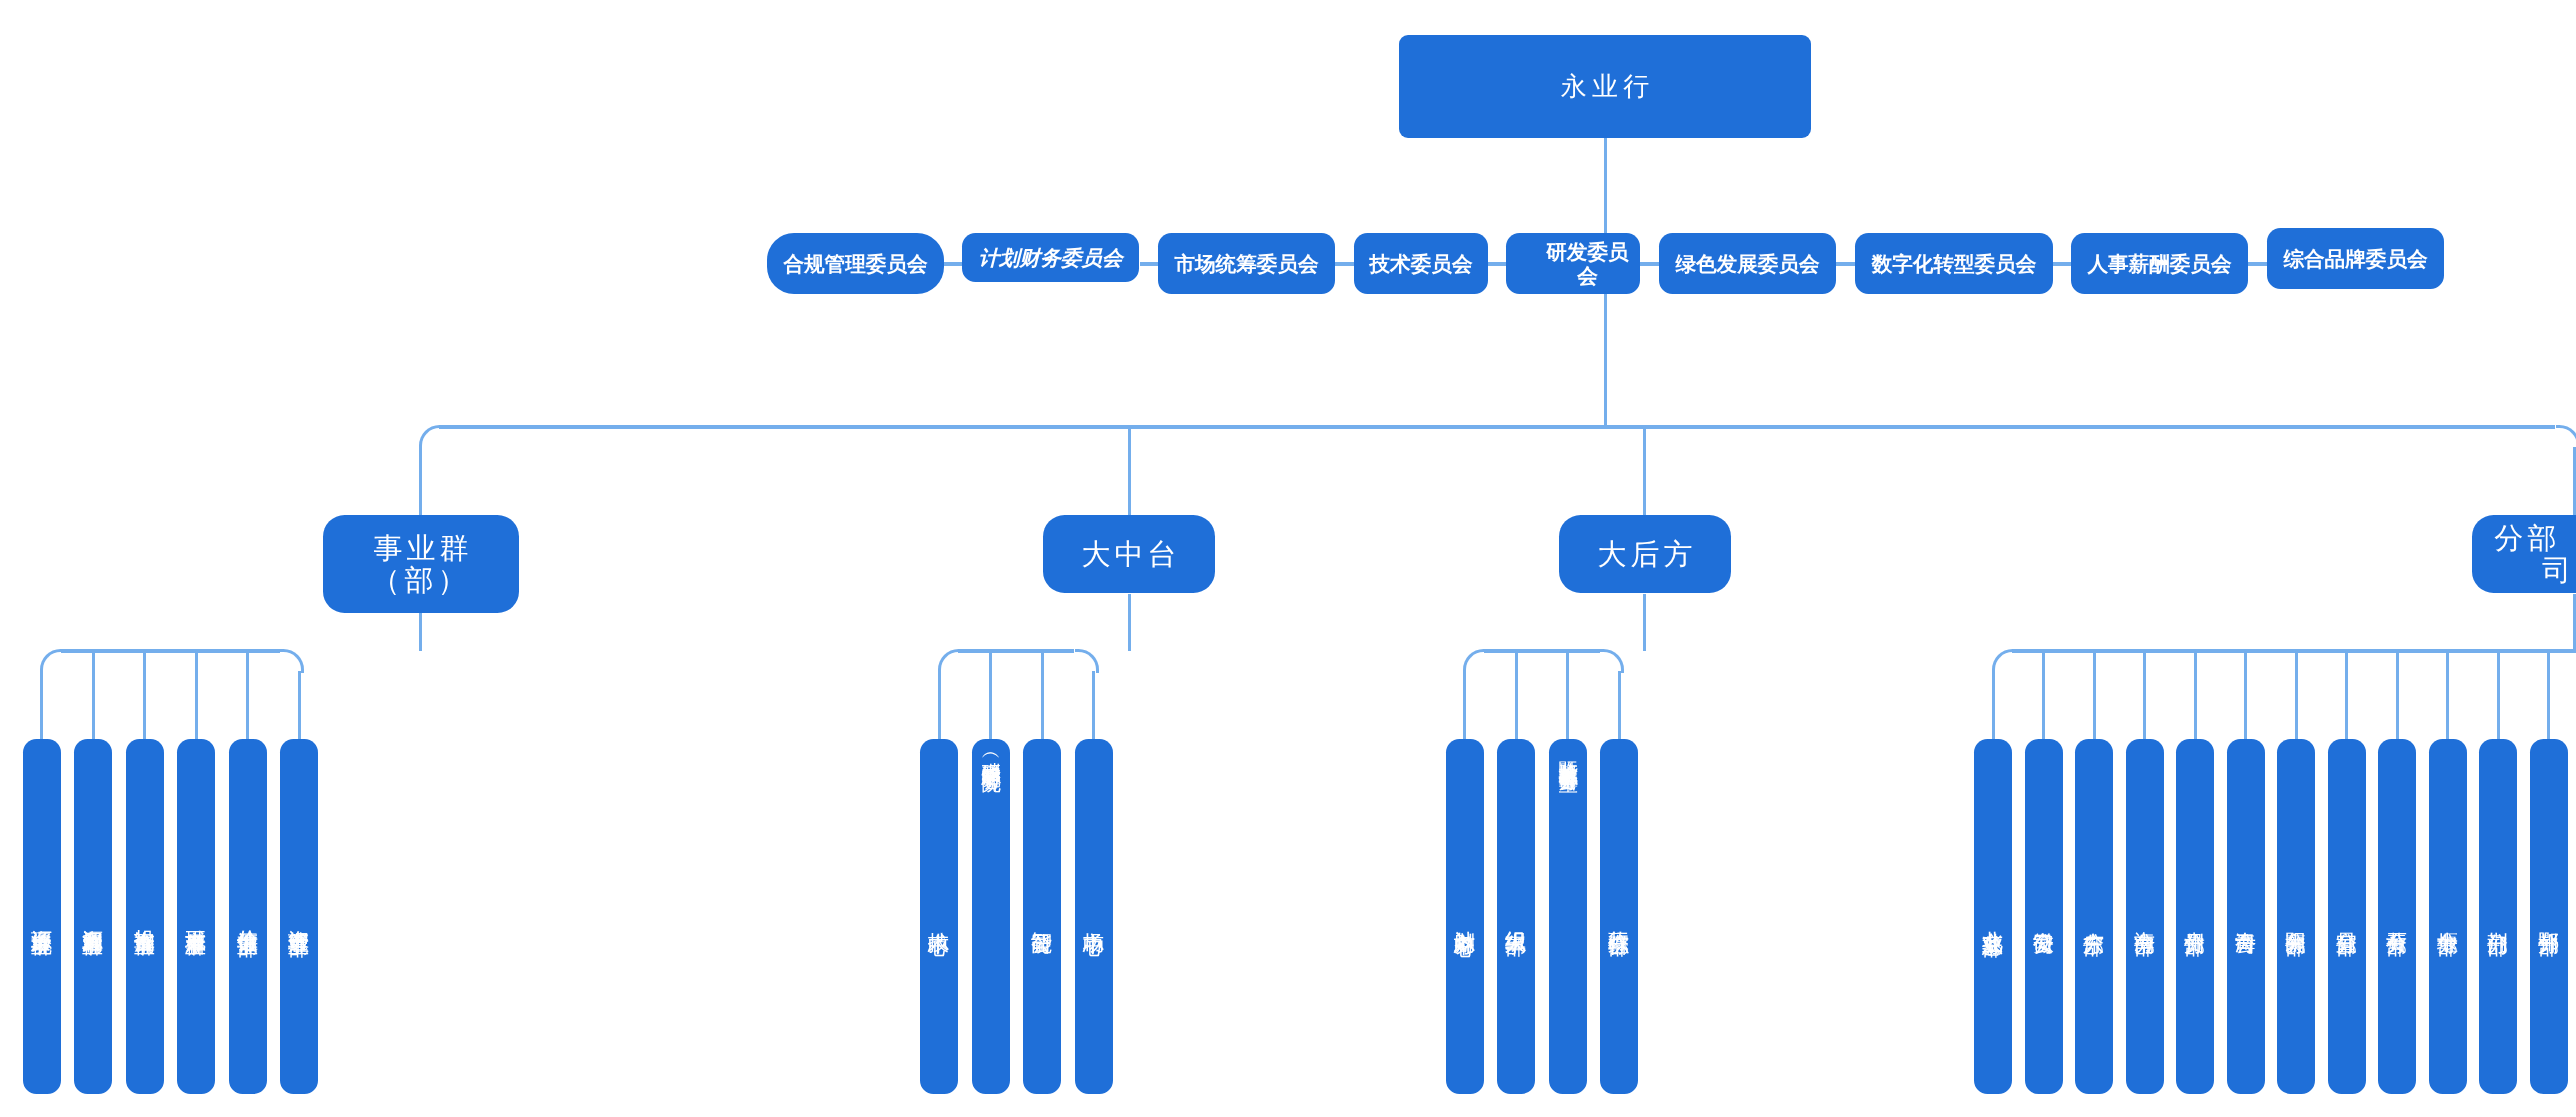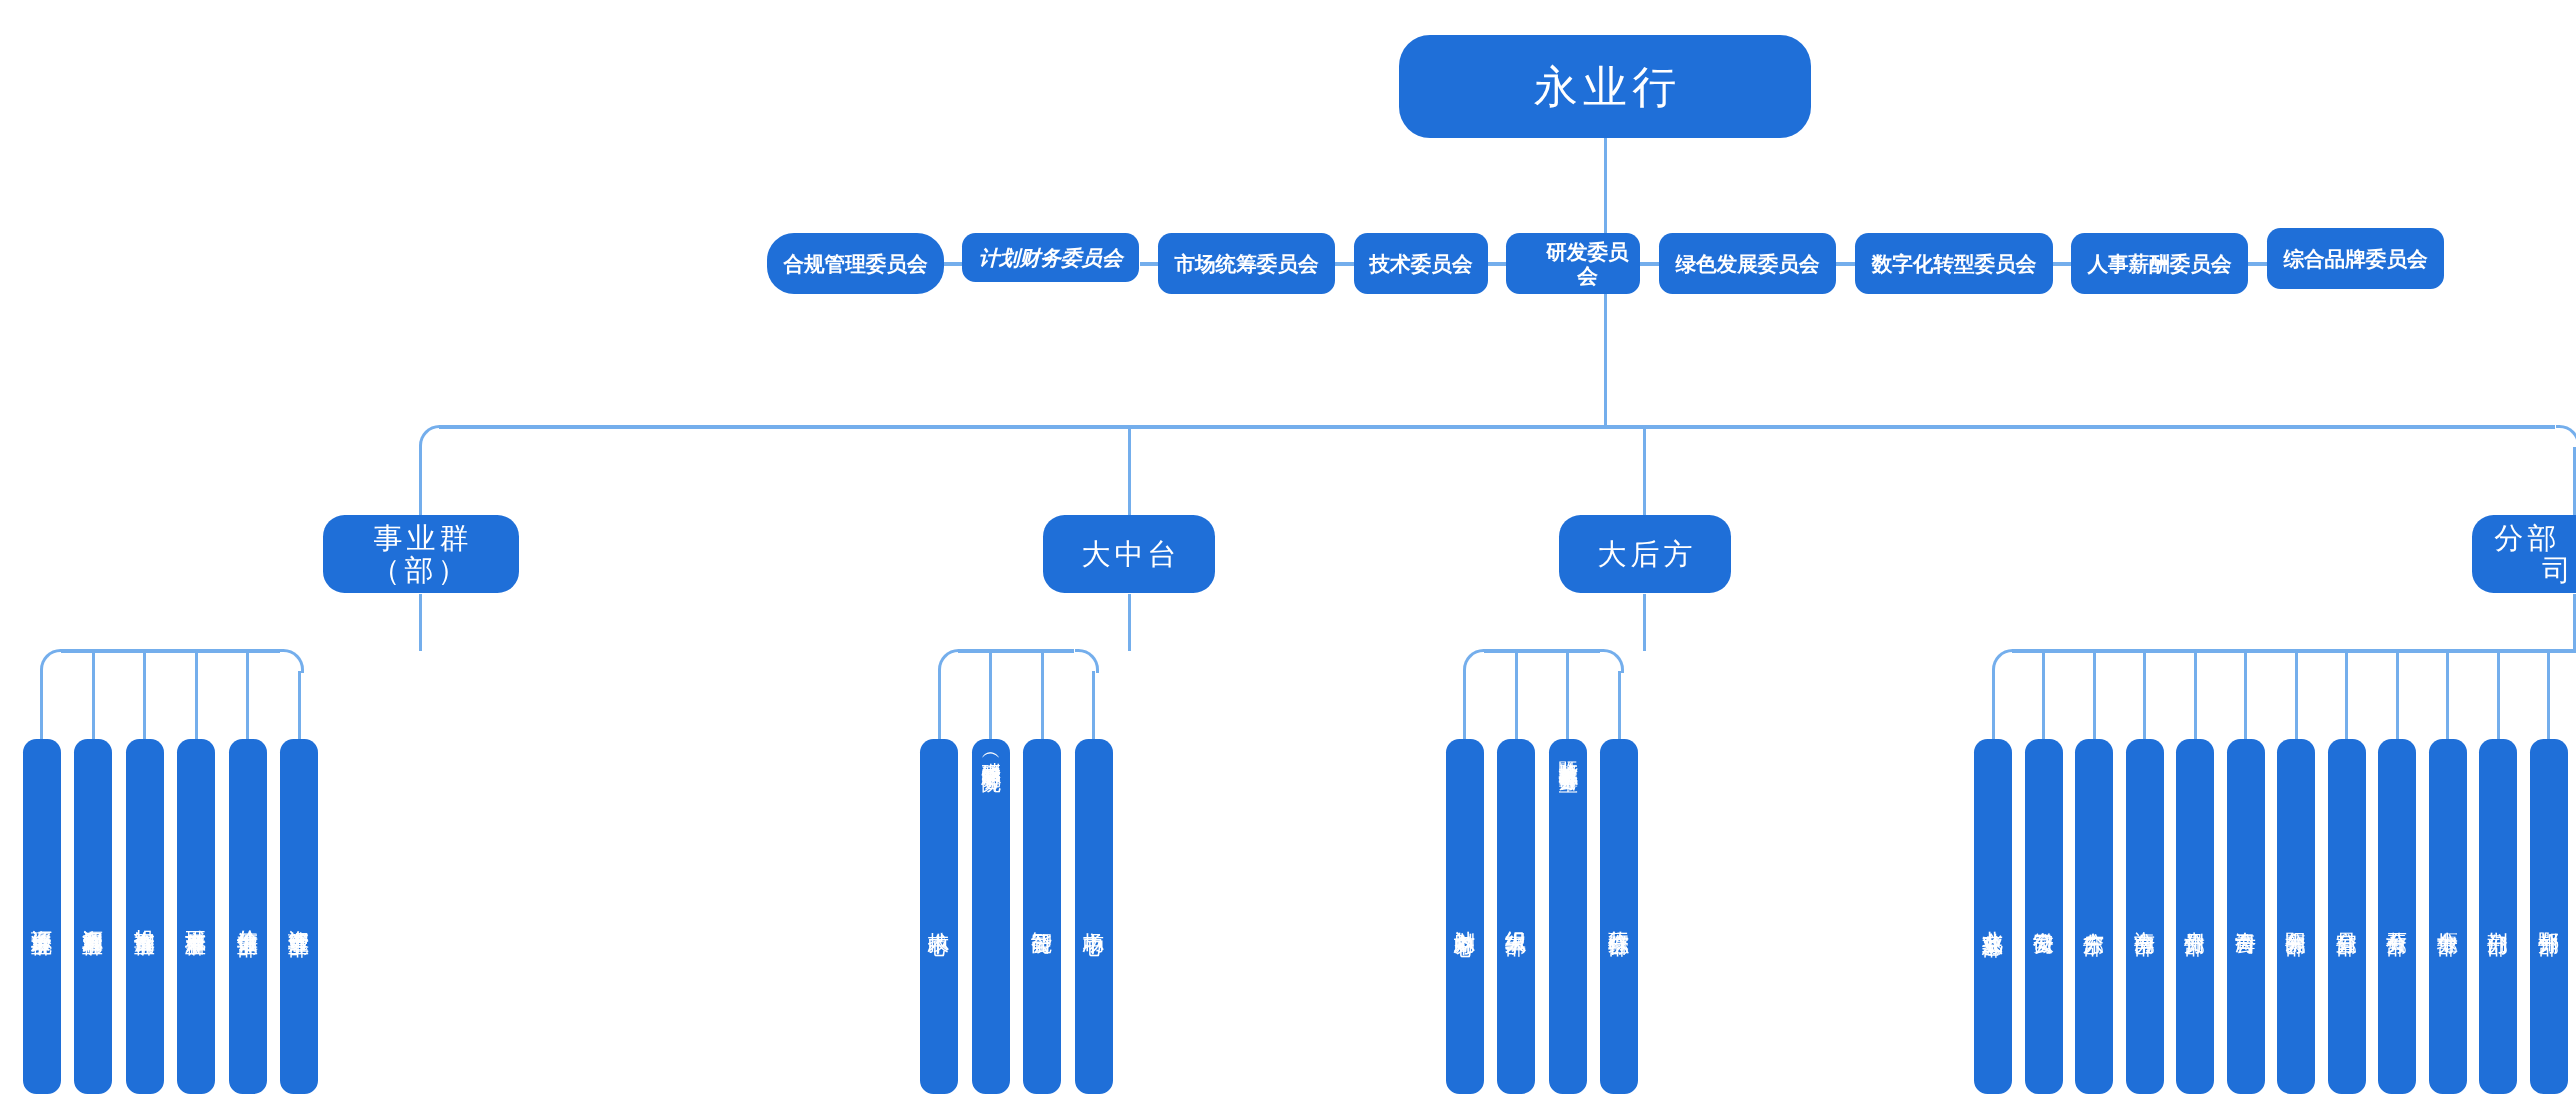--- a/index.html
+++ b/index.html
@@ -29,22 +29,22 @@
     align-items: center;
     justify-content: center;
     text-align: center;
     box-sizing: border-box;
     line-height: 1.12;
     font-weight: 700;
     z-index: 5;
   }
 
   .node-root {
-    border-radius: 31px;
-    font-size: 44px;
+    border-radius: 9px;
+    font-size: 26px;
     letter-spacing: 5.2px;
     text-indent: 5.2px;
     font-weight: 400;
   }
 
   .node-committee {
     border-radius: 13.4px;
     font-size: 20.6px;
     font-weight: 700;
     letter-spacing: 0px;
@@ -132,21 +132,21 @@
     <div class="node node-committee" style="left: 2071px; top: 233px; width: 177px; height: 61px;">人事薪酬委员会</div>
     <div class="conn conn-h" style="left: 2053px; top: 262px; width: 18.5px;"></div>
     <div class="node node-committee" style="left: 2267px; top: 228px; width: 177px; height: 61px;">综合品牌委员会</div>
     <div class="conn conn-h" style="left: 2248px; top: 262px; width: 18.5px;"></div>
     <div class="conn conn-v" style="left: 1604px; top: 294px; height: 133px;"></div>
     <div class="elbow elbow-tl" style="left: 419px; top: 425px; width: 20.6px; height: 20.6px;"></div>
     <div class="elbow elbow-tr" style="left: 2556px; top: 425px; width: 20.6px; height: 20.6px;"></div>
     <div class="conn conn-h" style="left: 439px; top: 425px; width: 2116px;"></div>
     <div class="conn conn-v" style="left: 419px; top: 447px; height: 68px;"></div>
     <div class="conn conn-v" style="left: 2573px; top: 447px; height: 68px;"></div>
-    <div class="node node-group" style="left: 323px; top: 515px; width: 196px; height: 78px;">事业群（部）</div>
+    <div class="node node-group" style="left: 323px; top: 515px; width: 196px; height: 98px;">事业群（部）</div>
     <div class="conn conn-v" style="left: 419px; top: 594px; height: 57px;"></div>
     <div class="elbow elbow-tl" style="left: 40px; top: 649px; width: 20.6px; height: 20.6px;"></div>
     <div class="elbow elbow-tr" style="left: 280px; top: 649px; width: 20.6px; height: 20.6px;"></div>
     <div class="conn conn-h" style="left: 61px; top: 649px; width: 219px;"></div>
     <div class="conn conn-v" style="left: 40px; top: 671px; height: 69px;"></div>
     <div class="conn conn-v" style="left: 298px; top: 671px; height: 69px;"></div>
     <div class="node node-leaf" style="left: 23px; top: 739px; width: 38px; height: 355px;">
       <span class="vtext">资源环境事业群</span>
     </div>
     <div class="conn conn-v" style="left: 92px; top: 650px; height: 89px;"></div>

